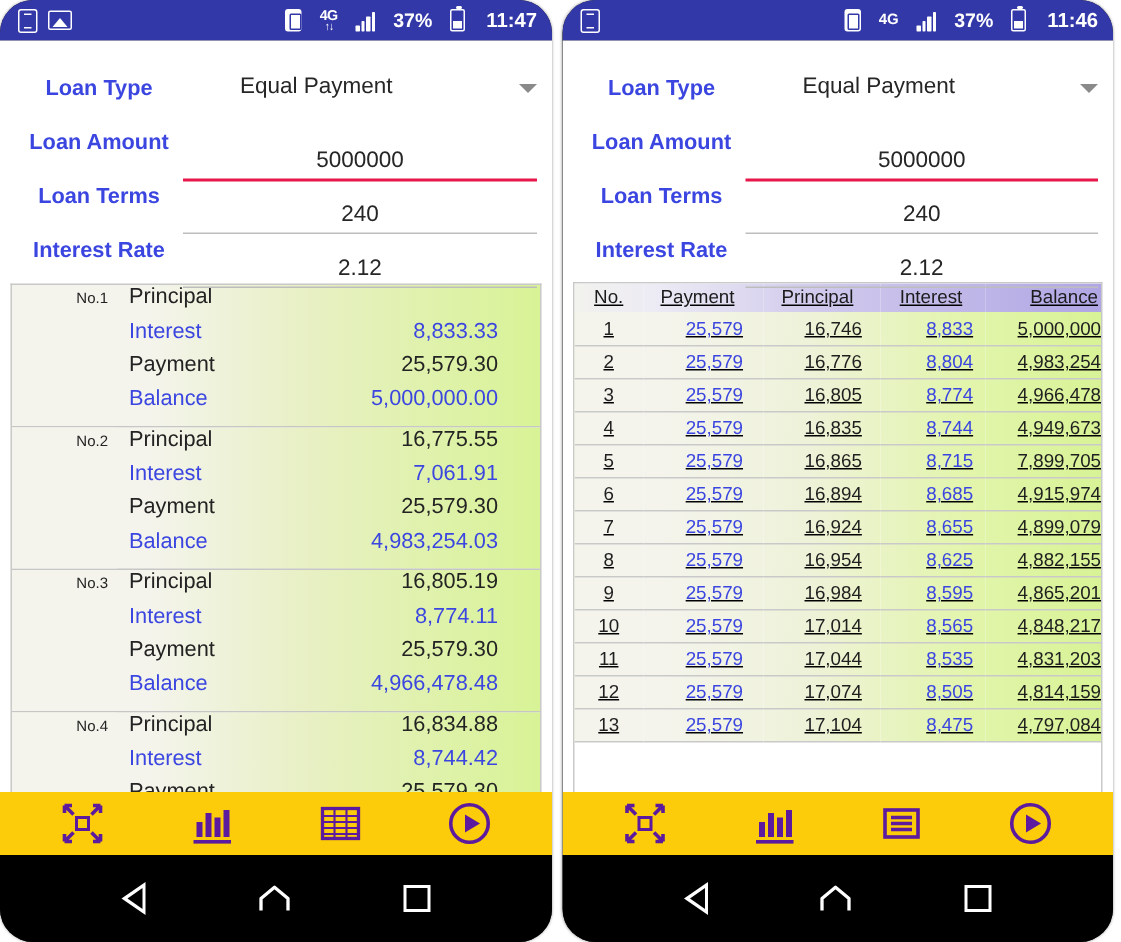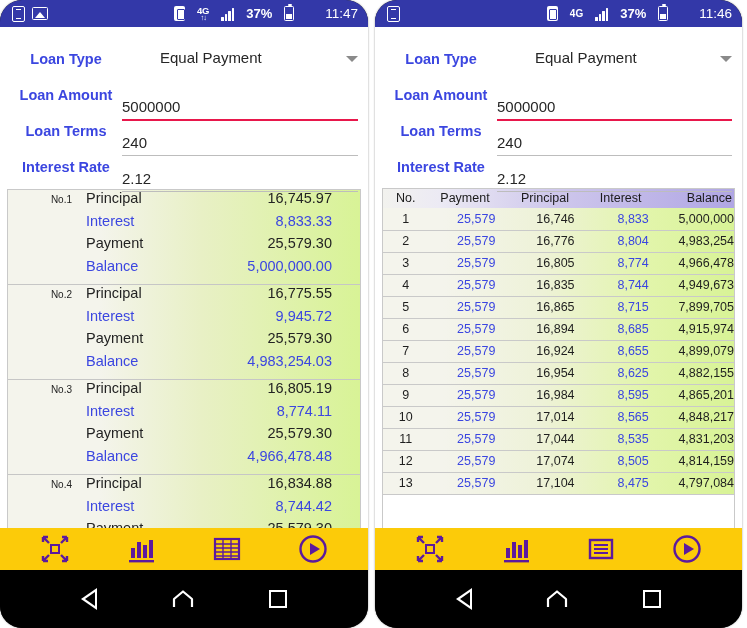--- a/index.html
+++ b/index.html
@@ -79,21 +79,21 @@
   .ic-bars i { width:2.5px; background:#ffffff; display:block; border-radius:.5px;}
   .ic-bars i:nth-child(1){height:4px}
   .ic-bars i:nth-child(2){height:7px}
   .ic-bars i:nth-child(3){height:10px}
   .ic-bars i:nth-child(4){height:13px}
   .pct { font-size: 13px; font-weight:bold; }
   .ic-batt { width:10px; height:15px; border:1.5px solid #fff; border-radius:1.5px;
              position:relative; display:inline-block; }
   .ic-batt::before{content:"";position:absolute;top:-3px;left:2.5px;width:4px;height:2px;background:#fff;border-radius:1px;}
   .ic-batt::after{content:"";position:absolute;left:1px;right:1px;bottom:1px;height:5px;background:#fff;}
-  .clock { font-size:13.5px; font-weight:normal; margin-left:19px; }
+  .clock { font-size:13.5px; font-weight:bold; margin-left:2px; }
 
   
   .appbody {
     flex: 1 1 auto;
     background: #ffffff;
     display: flex;
     flex-direction: column;
     overflow: hidden;
   }
 
@@ -103,21 +103,21 @@
   .flabel {
     color:#3b46e0; font-size:14.5px; font-weight:bold;
     width: 112px; text-align:center; flex:0 0 112px;
   }
   .fval {
     flex:1 1 auto; text-align:center; font-size:15px; color:#262626;
     padding-bottom:4px;
     margin-left:32px;
   }
   .finput {
-    flex:1 1 auto; position:relative; text-align:left;
+    flex:1 1 auto; position:relative; text-align:center;
     font-size:15px; color:#262626; padding-bottom:4px;margin-top:28px;
   }
   .finput.under-red { border-bottom:2px solid #e8174b; }
   .finput.under-gray { border-bottom:1.5px solid #bdbdbd; }
   .caret {
     width:0;height:0;border-left:6px solid transparent;border-right:6px solid transparent;
     border-top:6px solid #8a8a8a; margin-left:6px; flex:0 0 auto;
   }
 
   
@@ -141,21 +141,21 @@
   .card-rows { flex:1 1 auto; padding:0 10px 4px 0; }
   .crow { display:flex; align-items:baseline; height:22.5px; }
   .crow .k { flex:0 0 120px; font-size:14.5px; padding-left:8px; }
   .crow .v { flex:1 1 auto; text-align:right; font-size:14.5px; padding-right:18px;}
   .k.dark, .v.dark { color:#232323; }
   .k.blue, .v.blue { color:#3b46e0; }
 
   
   .tablewrap {
     flex:1 1 auto; overflow:hidden; margin:1px 7px 0 7px;
-    border:1px solid #c9c9c9; border-bottom:none; background:#fff;
+    border:1px solid #c9c9c9; border-bottom:none; background:#fff;text-decoration:underline;
   }
   table.amort { width:100%; border-collapse:collapse; table-layout:fixed; }
   table.amort thead th {
     font-size:12.5px; font-weight:normal; color:#1b1b1b;
     padding:2px 6px 3px 6px; height:19px;
   }
   table.amort thead tr {
     background: linear-gradient(to right, #f2f2ee 0%, #eceaf4 16%, #cfc8ec 48%, #b0a6e4 100%);
   }
   table.amort tbody tr {
@@ -251,21 +251,20 @@
           <div class="finput under-gray">2.12</div>
         </div>
       </div>
 
       <div class="listwrap" id="card-list">
           <div class="card">
             <div class="card-no">No.1</div>
             <div class="card-rows">
               <div class="crow">
                 <span class="k dark">Principal</span>
-                <span class="v dark">16,745.97</span>
               </div>
               <div class="crow">
                 <span class="k blue">Interest</span>
                 <span class="v blue">8,833.33</span>
               </div>
               <div class="crow">
                 <span class="k dark">Payment</span>
                 <span class="v dark">25,579.30</span>
               </div>
               <div class="crow">
@@ -276,21 +275,21 @@
           </div>
           <div class="card">
             <div class="card-no">No.2</div>
             <div class="card-rows">
               <div class="crow">
                 <span class="k dark">Principal</span>
                 <span class="v dark">16,775.55</span>
               </div>
               <div class="crow">
                 <span class="k blue">Interest</span>
-                <span class="v blue">9,945.72</span>
+                <span class="v blue">7,061.91</span>
               </div>
               <div class="crow">
                 <span class="k dark">Payment</span>
                 <span class="v dark">25,579.30</span>
               </div>
               <div class="crow">
                 <span class="k blue">Balance</span>
                 <span class="v blue">4,983,254.03</span>
               </div>
             </div>

